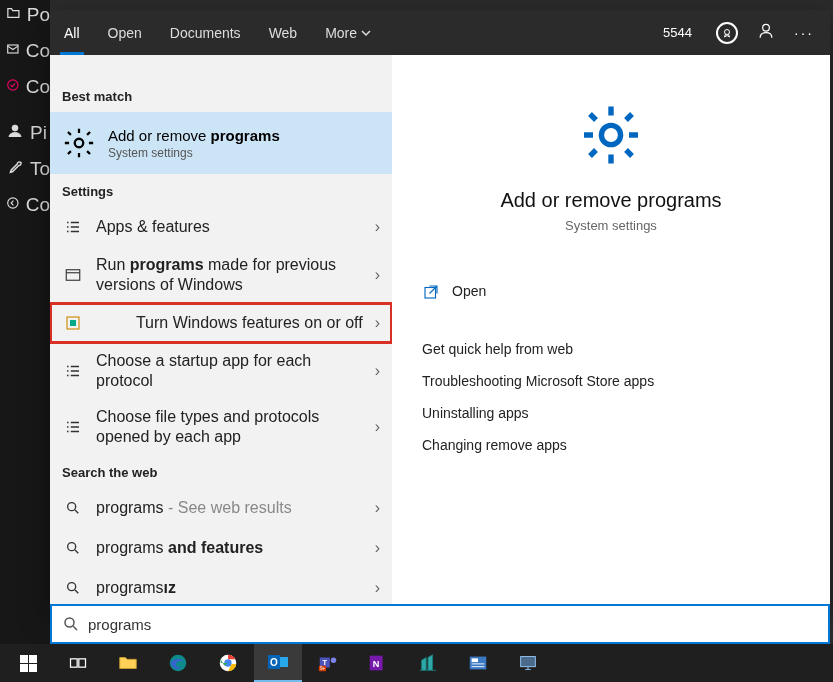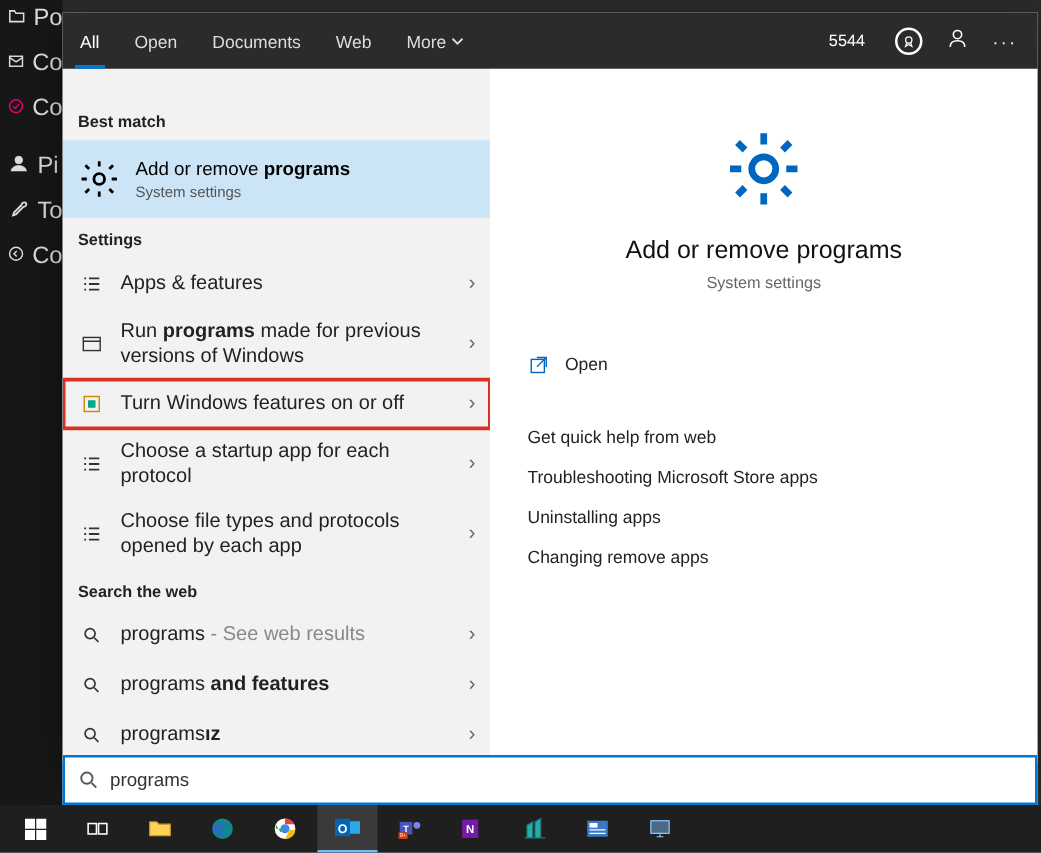--- a/index.html
+++ b/index.html
@@ -32,21 +32,21 @@
   .best-match .ic { width: 34px; height: 34px; display: flex; align-items: center; justify-content: center; }
   .best-match .titles { display: flex; flex-direction: column; }
   .best-match .t1 { font-size: 15px; color: #000; }
   .best-match .t2 { font-size: 12px; color: #555; margin-top: 2px; }
 
   .item { display: flex; align-items: center; height: 40px; padding: 0 12px; gap: 12px; cursor: pointer; position: relative; }
   .item.tall { height: 56px; align-items: center; }
   .item .ic { width: 22px; display: flex; justify-content: center; }
   .item .label { flex: 1; font-size: 16px; color: #222; line-height: 1.25; }
   .item .chev { color: #666; }
-  .item.highlighted { outline: 3px solid #d93025; outline-offset: -2px; }
+  .item.highlighted { outline: 3px solid #d93025; outline-offset: -2px; text-align: right; }
 
   .right-col .big-ic { display: flex; justify-content: center; margin-top: 14px; }
   .right-col h2 { text-align: center; font-weight: 400; font-size: 20px; margin-top: 18px; color: #111; }
   .right-col .sub { text-align: center; font-size: 13px; color: #666; margin-top: 6px; }
   .open-row { display: flex; align-items: flex-start; gap: 12px; margin-top: 40px; padding: 10px 0; cursor: pointer; font-size: 14px; color: #222; }
   .help-title { font-weight: 400; font-size: 14px; margin-top: 30px; color: #222; }
   .help-link { font-size: 14px; color: #222; margin-top: 16px; cursor: pointer; }
 
   
   .searchbox { position: absolute; left: 50px; top: 604px; width: 780px; height: 40px; background: #fff; border: 2px solid #0078d4; display: flex; align-items: center; padding: 0 10px; gap: 8px; }

